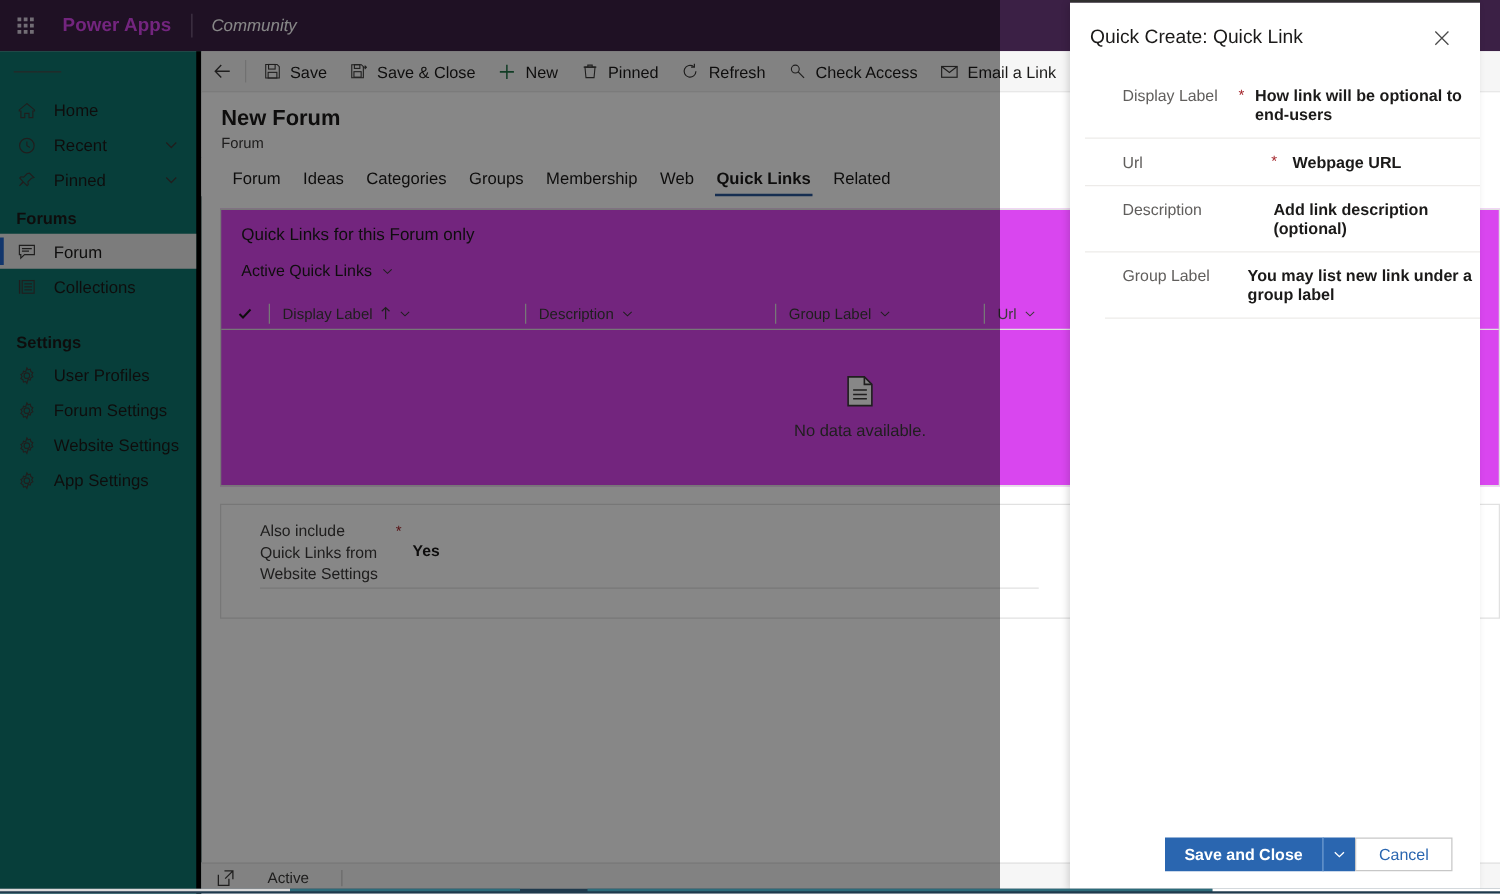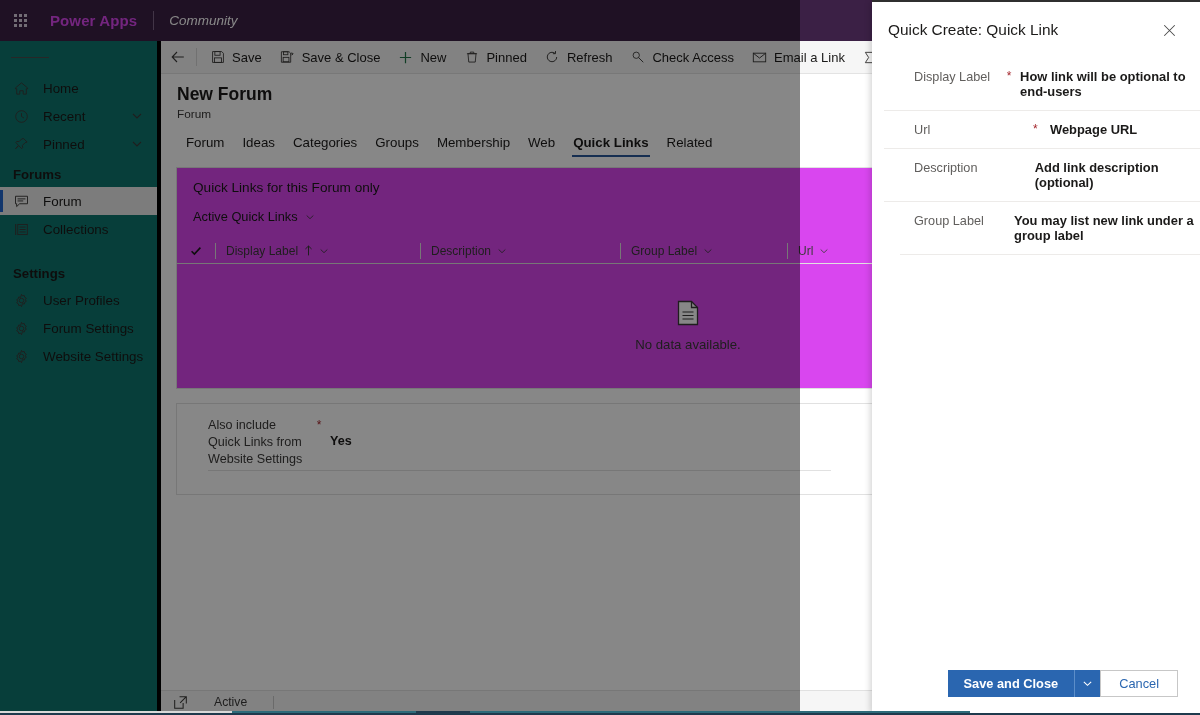--- a/index.html
+++ b/index.html
@@ -116,21 +116,21 @@
     display:flex; align-items:center; font-size:12.2px; color:#3b3a39;
   }
   .statusbar .ico { width:16px; height:16px; margin:0 26px 0 11px; display:flex; align-items:center; justify-content:center; }
   .status-div { width:1px; height:13px; background:#c8c8c8; margin-left:26px; }
 
   
   .scrim { position:absolute; left:0; top:0; width:800px; height:713px; background:rgba(0,0,0,0.47); }
 
   
   .qc-panel {
-    position:absolute; right:0; top:2px; width:328px; height:711px;
+    position:absolute; right:16px; top:2px; width:328px; height:711px;
     background:#ffffff; box-shadow:-2px 0 6px rgba(0,0,0,.16);
   }
   .qc-topline { position:absolute; left:0; right:0; top:-2px; height:2px; background:#2f2f2f; }
   .qc-head { height:56px; display:flex; align-items:center; padding:0 16px 0 16px; }
   .qc-title { font-size:15.4px; color:#1b1a19; }
   .qc-close {
     margin-left:auto; width:30px; height:30px; display:flex; align-items:center; justify-content:center;
     color:#4a4a4a; font-size:17px; cursor:default;
   }
   .qc-fields { padding:0 0 0 0; }
@@ -287,20 +287,29 @@
       <div class="nav-item">
         <span class="ico">
           <svg width="15" height="15" viewBox="0 0 16 16">
               <circle cx="8" cy="8" r="2.4" fill="none" stroke="#3b3a39" stroke-width="1"></circle>
               <path d="M8 1.4 9 3.1l1.9-.5.5 1.9 1.7 1-1 1.7 1 1.7-1.7 1-.5 1.9-1.9-.5L8 14.6 7 12.9l-1.9.5-.5-1.9-1.7-1 1-1.7-1-1.7 1.7-1 .5-1.9 1.9.5z" fill="none" stroke="#3b3a39" stroke-width="1"></path>
             </svg>
         </span>
         <span>Website Settings</span>
       </div>
 
+      <div class="nav-item">
+        <span class="ico">
+          <svg width="15" height="15" viewBox="0 0 16 16">
+              <circle cx="8" cy="8" r="2.4" fill="none" stroke="#3b3a39" stroke-width="1"></circle>
+              <path d="M8 1.4 9 3.1l1.9-.5.5 1.9 1.7 1-1 1.7 1 1.7-1.7 1-.5 1.9-1.9-.5L8 14.6 7 12.9l-1.9.5-.5-1.9-1.7-1 1-1.7-1-1.7 1.7-1 .5-1.9 1.9.5z" fill="none" stroke="#3b3a39" stroke-width="1"></path>
+            </svg>
+        </span>
+        <span>App Settings</span>
+      </div>
     </div>
 
     <div class="cmdbar">
       <div class="cmd-back">
         <svg width="16" height="16" viewBox="0 0 16 16">
             <path d="M7 3 2.2 8 7 13M2.4 8h11.4" fill="none" stroke="#3b3a39" stroke-width="1.1"></path>
           </svg>
       </div>
       <div class="cmd-div"></div>
 

